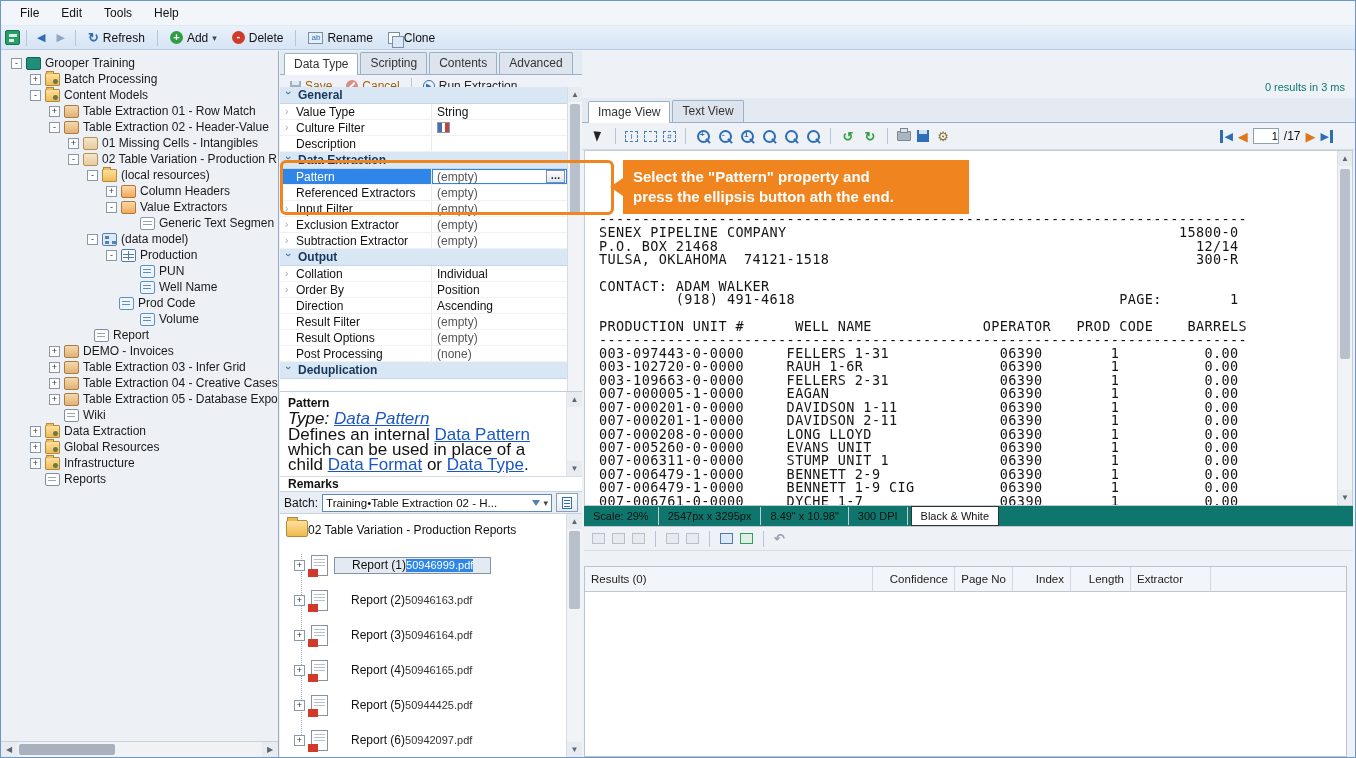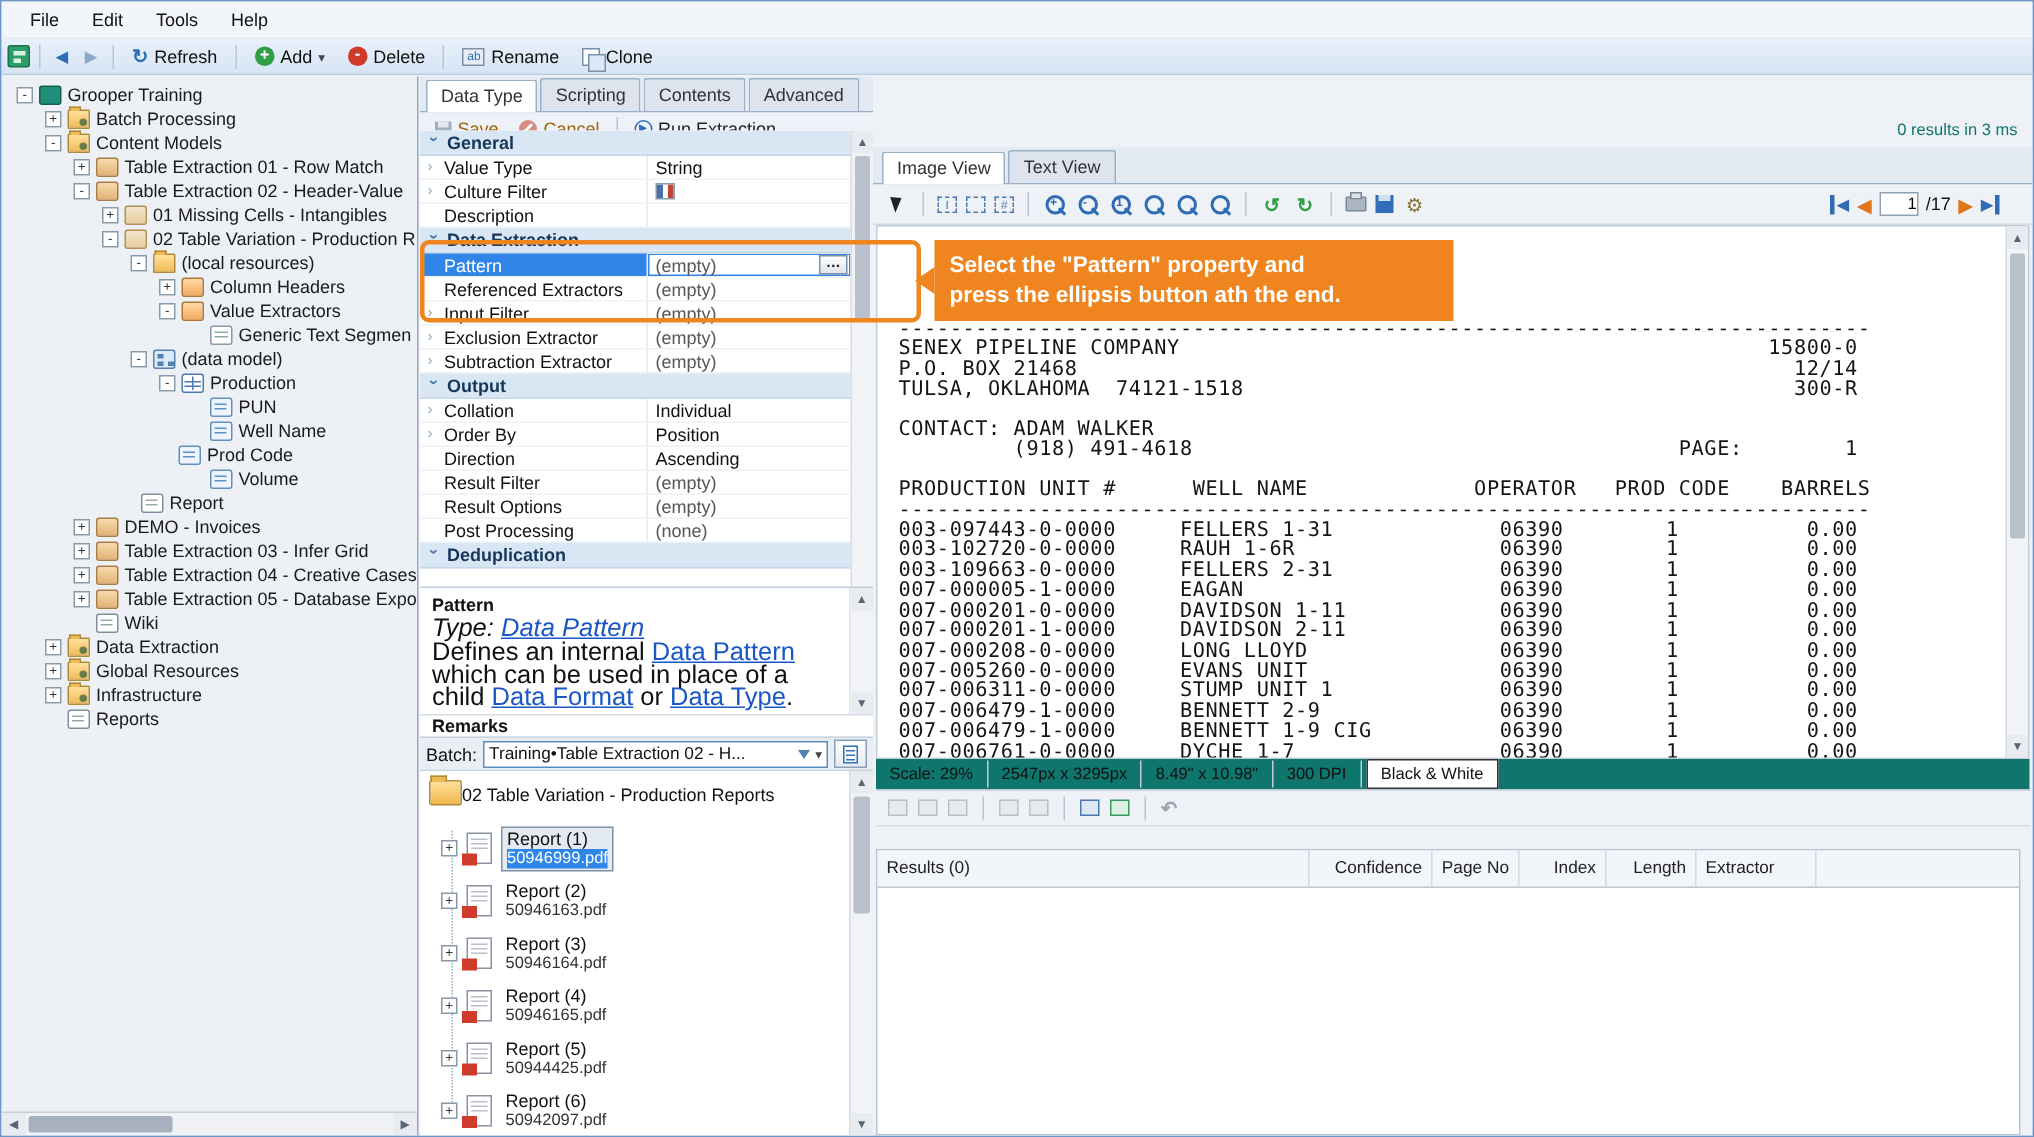--- a/index.html
+++ b/index.html
@@ -115,21 +115,21 @@
   #batchtree{position:absolute;left:0;top:462px;width:302px;bottom:0;background:#fff;border-top:1px solid #c8d2de;overflow:hidden}
   #batch-conn{position:absolute;left:21px;top:40px;bottom:14px;border-left:1px dotted #9aa8b8}
   #batch-folder{position:absolute;left:6px;top:6px;display:flex;align-items:flex-end;gap:0}
   .bigfolder{width:22px;height:17px;background:linear-gradient(#ffe09a,#f0b84e);border:1px solid #b08a3e;border-radius:2px;position:relative}
   .bigfolder::before{content:"";position:absolute;top:-4px;left:0;width:9px;height:3px;background:#f0b84e;border:1px solid #b08a3e;border-bottom:none}
   #batch-items{position:absolute;left:14px;top:34px;right:16px}
   .bitem{height:35px;display:flex;align-items:center;gap:6px}
   .pdfico{width:17px;height:21px;background:#fff;border:1px solid #8892a0;position:relative;flex:none}
   .pdfico::before{content:"";position:absolute;left:2px;top:3px;right:2px;height:1px;background:#b8c0cc;box-shadow:0 3px 0 #b8c0cc,0 6px 0 #b8c0cc}
   .pdfico::after{content:"";position:absolute;left:-4px;bottom:-2px;width:10px;height:8px;background:#d03a2a}
-  .btxt{display:flex;flex-direction:column;line-height:13px;padding:1px 3px}
+  .btxt{display:flex;line-height:13px;padding:1px 17px}
   .bname{font-size:12px;color:#111}
   .bfile{font-size:11px;color:#333}
   .bitem.bsel .btxt{border:1px solid #8493a3;background:#e3eaf1}
   .bitem.bsel .bfile{background:#2e86e8;color:#fff}
   #bt-vscroll{position:absolute;right:0;top:0;width:16px;bottom:0;background:#f1f3f6;border-left:1px solid #d5dce4}
 
   
   #rightpane{position:absolute;left:581px;top:50px;right:0;bottom:0;background:#eef1f6}
   #resultsbar{position:absolute;left:0;top:0;right:0;height:47px}
   #results-summary{position:absolute;right:10px;bottom:5px;font-size:11px;color:#0f766e}

